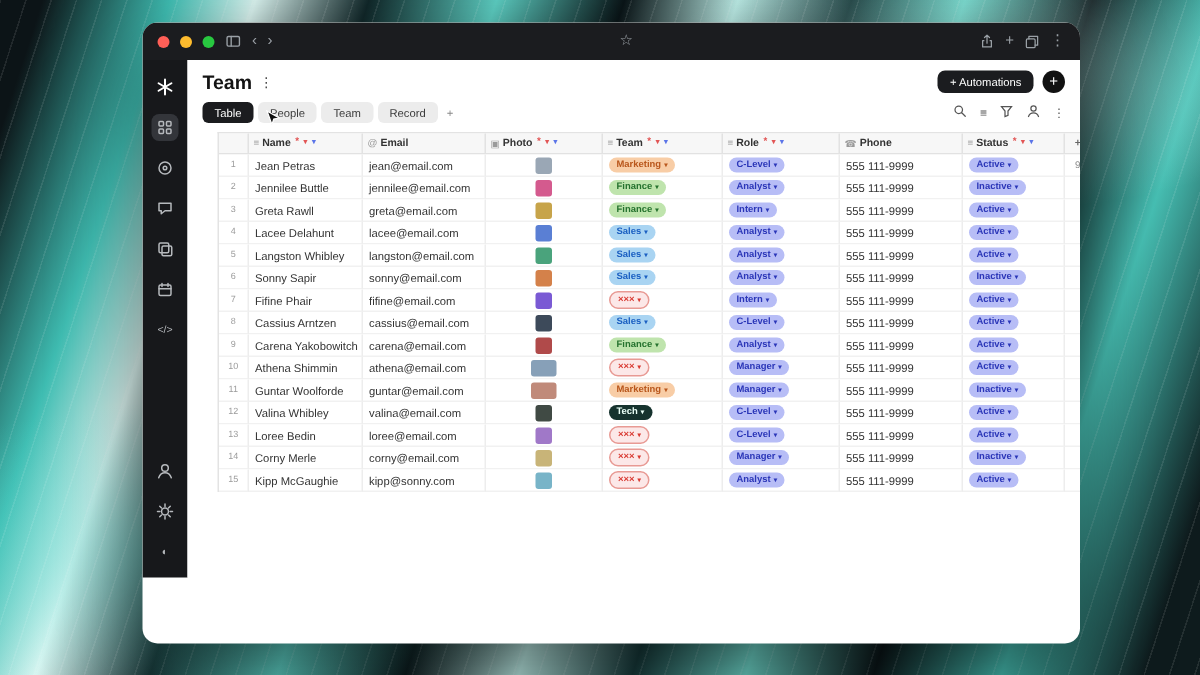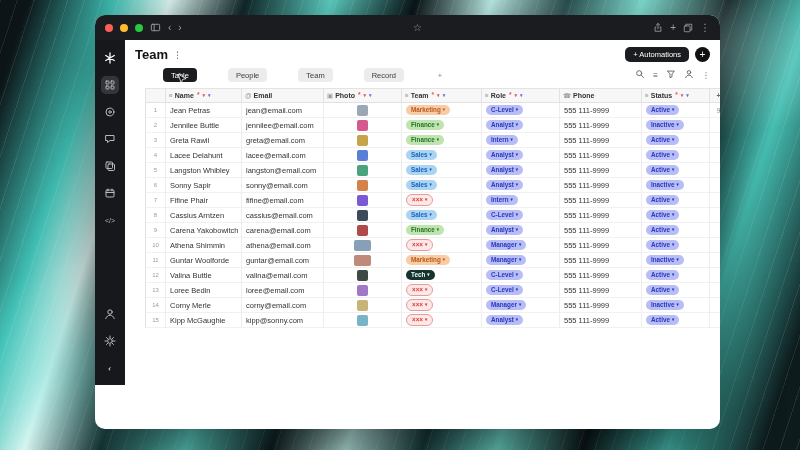--- a/index.html
+++ b/index.html
@@ -28,21 +28,21 @@
   .sicon.logo svg{stroke:#fff;stroke-width:1.3;}
   .grow{margin-top:auto;}
   .main{flex:1;position:relative;background:#fff;overflow:hidden;}
   .apphead{display:flex;align-items:center;padding:7px 10px 3px;}
   .title{font-size:13px;font-weight:bold;color:#141414;}
   .titlemenu{font-size:9px;color:#444;margin-left:5px;}
   .autobtn{margin-left:auto;background:#1b1c1f;color:#fff;font-size:7.5px;padding:3px 8px;border-radius:5px;}
   .addcircle{width:15px;height:15px;border-radius:50%;background:#111;color:#fff;font-size:10px;margin-left:6px;display:flex;align-items:center;justify-content:center;line-height:1;}
   .tabbar{display:flex;align-items:center;padding:3px 10px 4px;gap:3px;}
   .tabs{display:flex;gap:3px;align-items:center;}
-  .tab{font-size:7.5px;padding:2.5px 8px;border-radius:4px;background:#ececec;color:#3c3c3c;margin-left:28px;}
+  .tab{font-size:7.5px;padding:2.5px 8px;border-radius:4px;background:#ececec;color:#3c3c3c;}
   .tab.active{background:#1b1c1f;color:#fff;}
   .tab.plus{background:transparent;color:#888;padding:2.5px 3px;}
   .tools{margin-left:auto;display:flex;gap:8px;align-items:center;color:#555;font-size:8px;}
   .tools svg{stroke:#555;fill:none;stroke-width:1;stroke-linecap:round;}
   .cursor{position:absolute;left:52px;top:33px;width:10px;height:12px;z-index:5;}
   
   .gridwrap{margin:2px 0 0 4px;padding-left:16px;}
   #grid{display:grid;grid-template-columns:20px 76px 82px 78px 80px 78px 82px 68px 18px;width:max-content;border-left:1px solid #e3e3e3;border-top:1px solid #e3e3e3;}
   .h{height:13px;background:#f7f7f7;border-right:1px solid #e2e2e2;border-bottom:1px solid #e2e2e2;display:flex;align-items:center;gap:2px;padding:0 3px;font-size:7px;font-weight:bold;color:#333;overflow:hidden;white-space:nowrap;}
   .h.center{justify-content:center;color:#666;}
@@ -525,21 +525,21 @@
             </div>
             <div class="c">555 111-9999</div>
             <div class="c">
               <span class="pill" style="background: rgb(183, 189, 246); color: rgb(43, 54, 184);">
                 <span>Inactive</span>
                 <span class="chev">▾</span>
               </span>
             </div>
             <div class="c xcol"></div>
             <div class="c num">12</div>
-            <div class="c">Valina Buttle</div>
+            <div class="c">Valina Whibley</div>
             <div class="c">valina@email.com</div>
             <div class="c photo">
               <span class="avatar" style="background: rgb(64, 74, 68);"></span>
             </div>
             <div class="c">
               <span class="pill" style="background: rgb(22, 51, 46); color: rgb(234, 255, 247);">
                 <span>Tech</span>
                 <span class="chev">▾</span>
               </span>
             </div>

